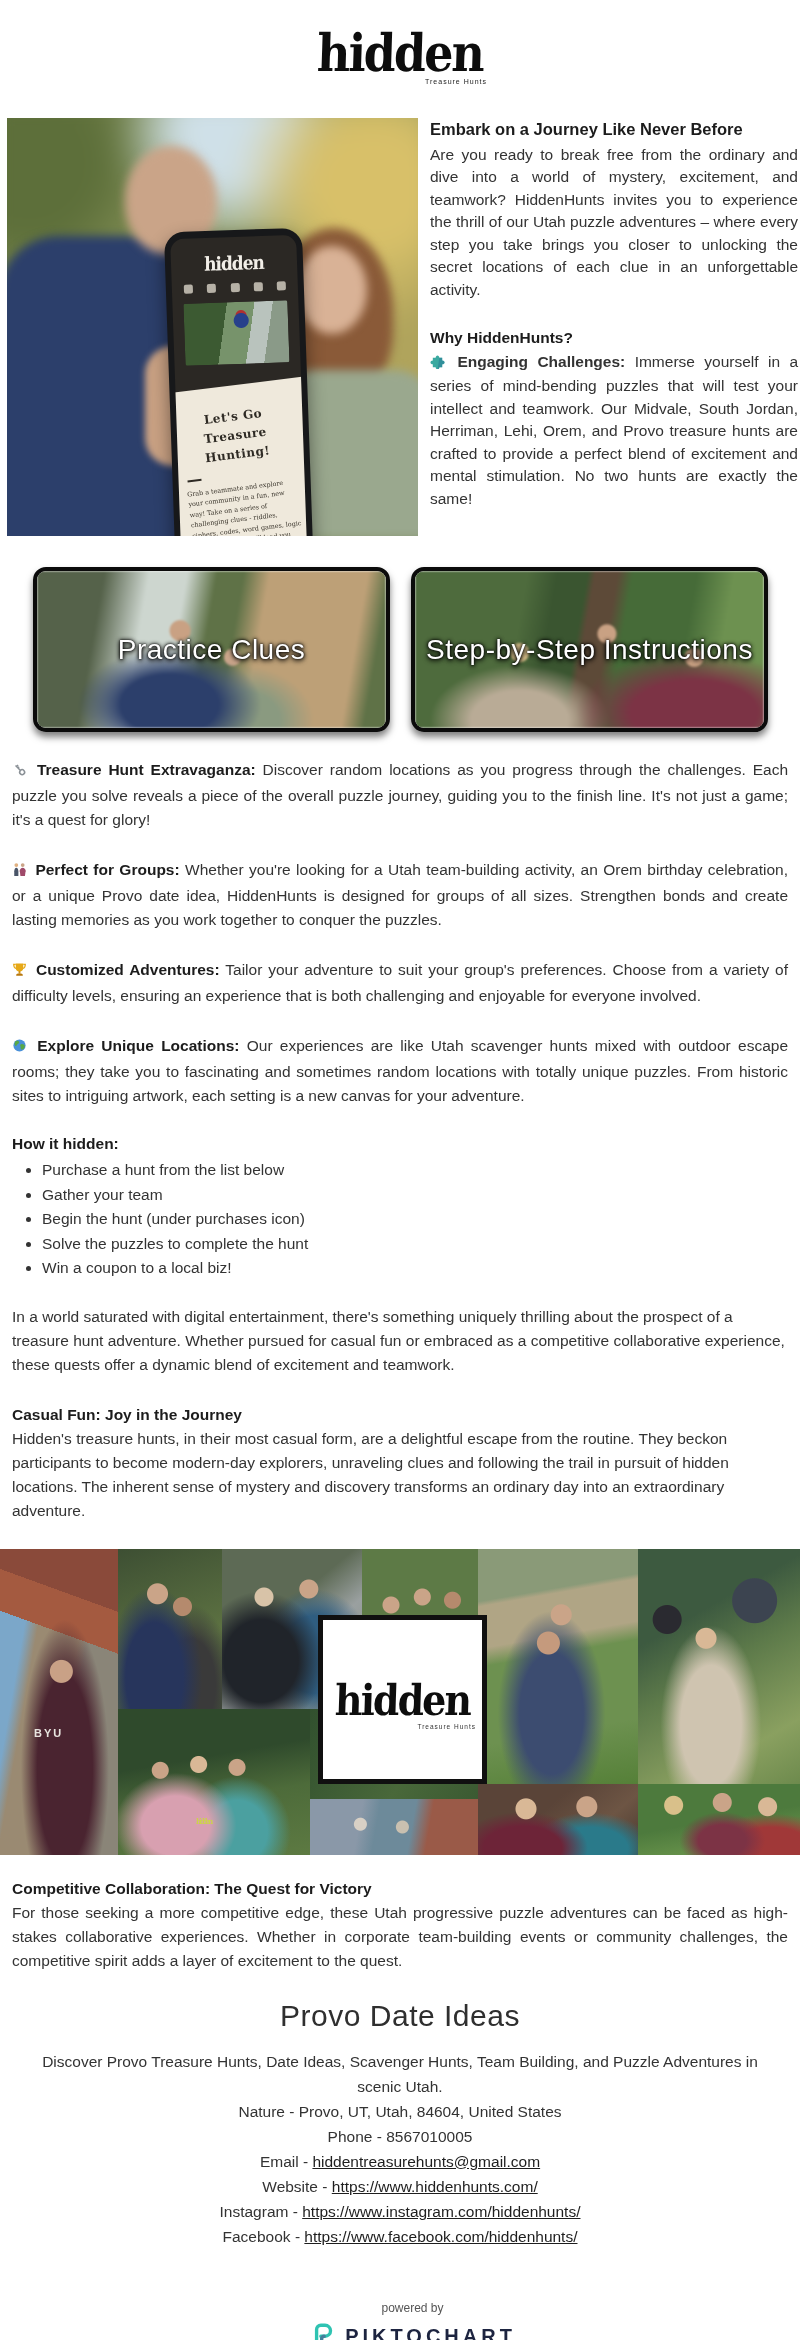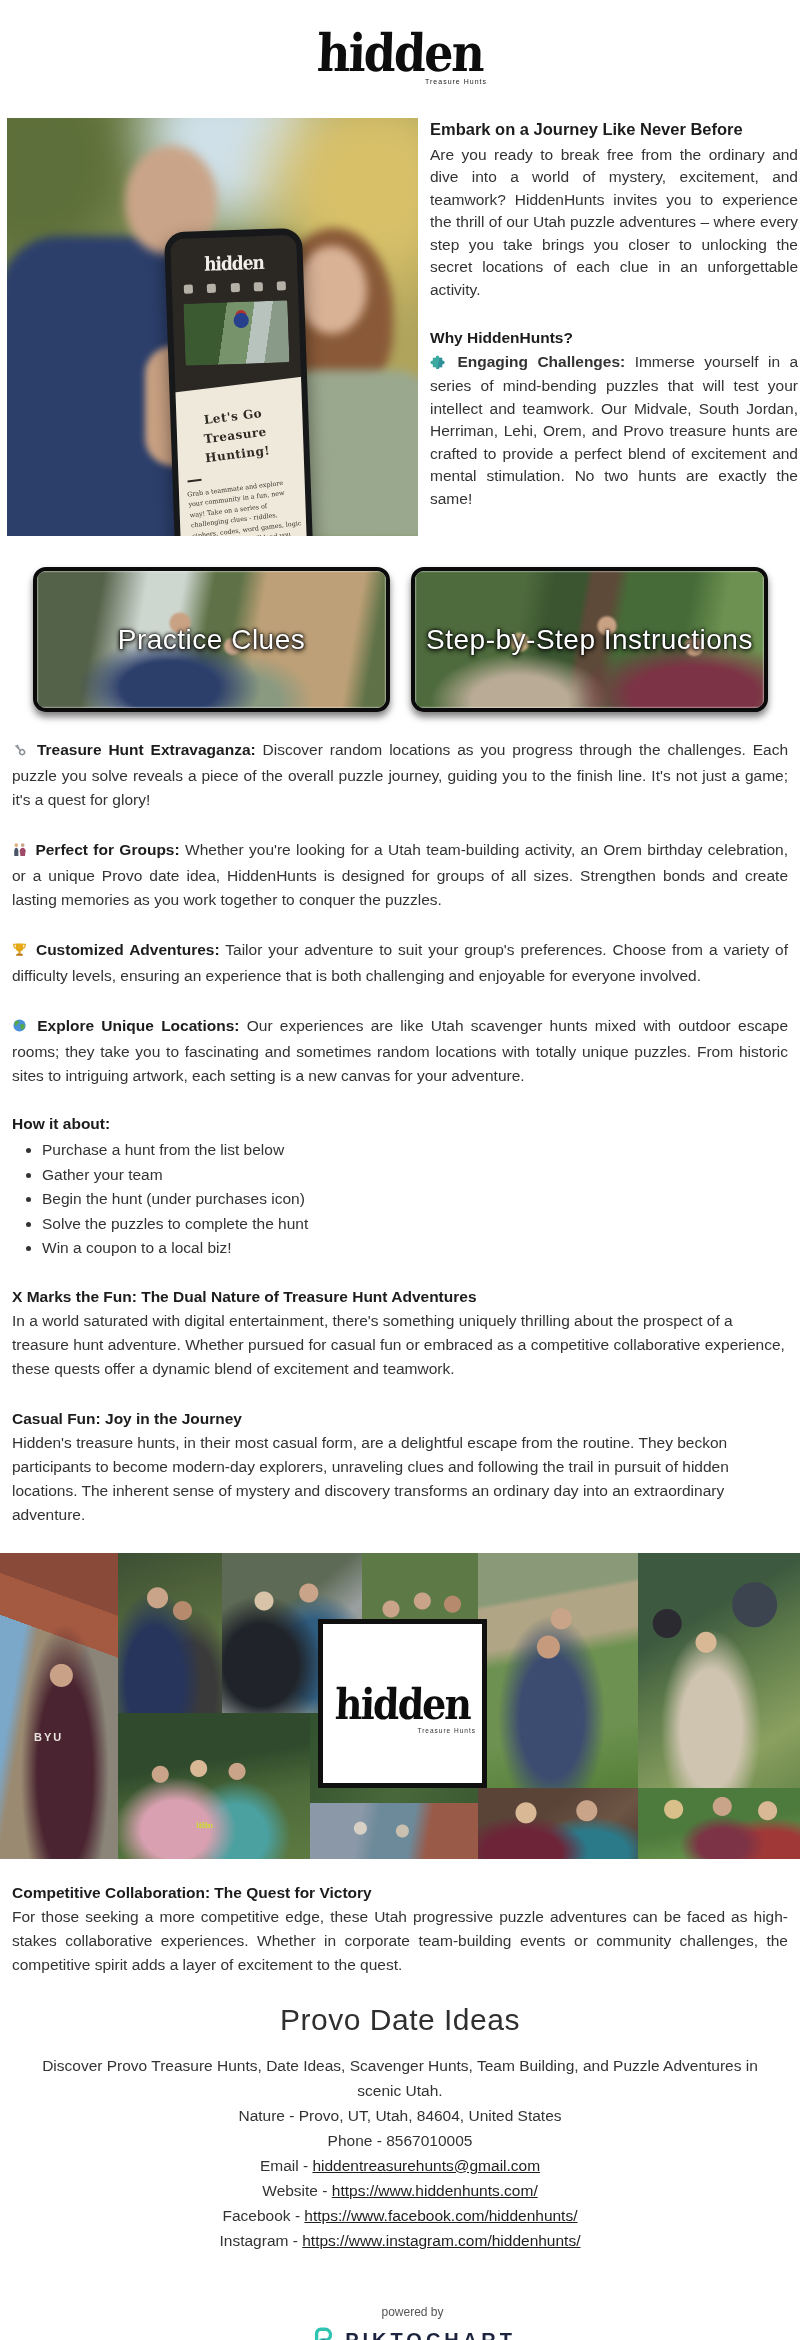--- a/index.html
+++ b/index.html
@@ -54,21 +54,21 @@
   .hero-text h2 { font-size:16.5px; color:#1c1c1c; margin-bottom:3px; }
   .hero-text p.lead { text-align:justify; }
   .why-heading { font-weight:bold; color:#1c1c1c; margin-top:26px; }
   .feature-inline { text-align:justify; margin-top:1px; }
 
   
   .ico { display:inline-block; vertical-align:-2px; margin-right:3px; }
 
   
   .banners { margin:31px 0 0 33px; display:flex; gap:21px; }
-  .banner { position:relative; width:357px; height:145px; border:4px solid #0b0b0b; border-radius:13px;
+  .banner { position:relative; width:357px; height:165px; border:4px solid #0b0b0b; border-radius:13px;
             overflow:hidden; box-shadow:0 5px 7px rgba(0,0,0,.5); cursor:pointer; }
   .banner-bg { position:absolute; inset:0; filter:blur(1px); }
   .banner1 .banner-bg { background:
       radial-gradient(circle at 41% 38%, #c9a183 0 10px, transparent 11px),
       radial-gradient(ellipse at 38% 85%, #2c3f6b 0 16%, transparent 30%),
       radial-gradient(circle at 56% 55%, #caa58a 0 8px, transparent 9px),
       radial-gradient(ellipse at 58% 95%, #8a9a80 0 14%, transparent 26%),
       linear-gradient(100deg, #55624a 0 18%, #cdd6cf 30% 40%, #5f7247 48% 55%, #bda077 62% 88%, #5f7247 94%),
       linear-gradient(180deg, #8fa08a 0 55%, #7d8170 55%); }
   .banner2 .banner-bg { background:
@@ -288,32 +288,31 @@
     <p class="feature">
       <span class="ico"><svg width="15" height="15" viewBox="0 0 16 16">
             <circle cx="8" cy="8" r="6.5" fill="#4a90d9"></circle>
             <path d="M4 3.2c1.6-.6 3.2-.2 3.6 1 .4 1.1-.8 1.6-1.8 2.4-1 .8-.6 2-1.8 1.8C2.8 8.2 2.6 6 3 5c.2-.7.5-1.3 1-1.8zM10.5 6.4c1.4 0 2.8.8 3.2 2 .3 1.2-.8 2.8-2 3.6-.9.6-2.2.4-2.4-.8-.2-1 .2-1.6-.4-2.4-.6-.9.2-2.4 1.6-2.4z" fill="#58a846"></path>
           </svg></span>
       <b>Explore Unique Locations:</b>
       <span>Our experiences are like Utah scavenger hunts mixed with outdoor escape rooms; they take you to fascinating and sometimes random locations with totally unique puzzles. From historic sites to intriguing artwork, each setting is a new canvas for your adventure.</span>
     </p>
 
     <div class="how">
-      <h3>How it about:</h3>
+      <h3>How it hidden:</h3>
       <ul>
         <li>Purchase a hunt from the list below</li>
         <li>Gather your team</li>
         <li>Begin the hunt (under purchases icon)</li>
         <li>Solve the puzzles to complete the hunt</li>
         <li>Win a coupon to a local biz!</li>
       </ul>
     </div>
 
     <div class="sec" style="margin-top:24px;">
-      <h3>X Marks the Fun: The Dual Nature of Treasure Hunt Adventures</h3>
       <p class="ragged">In a world saturated with digital entertainment, there's something uniquely thrilling about the prospect of a treasure hunt adventure. Whether pursued for casual fun or embraced as a competitive collaborative experience, these quests offer a dynamic blend of excitement and teamwork.</p>
     </div>
 
     <div class="sec">
       <h3>Casual Fun: Joy in the Journey</h3>
       <p class="ragged">Hidden's treasure hunts, in their most casual form, are a delightful escape from the routine. They beckon participants to become modern-day explorers, unraveling clues and following the trail in pursuit of hidden locations. The inherent sense of mystery and discovery transforms an ordinary day into an extraordinary adventure.</p>
     </div>
   </div>
 
   <div class="collage">
@@ -346,22 +345,22 @@
   </div>
 
   <div class="provo">Provo Date Ideas</div>
 
   <div class="contact">
     <div>Discover Provo Treasure Hunts, Date Ideas, Scavenger Hunts, Team Building, and Puzzle Adventures in scenic Utah.</div>
     <div>Nature - Provo, UT, Utah, 84604, United States</div>
     <div>Phone - 8567010005</div>
     <div><span>Email - </span><a href="#">hiddentreasurehunts@gmail.com</a></div>
     <div><span>Website - </span><a href="#">https://www.hiddenhunts.com/</a></div>
+    <div><span>Instagram - </span><a href="#">https://www.instagram.com/hiddenhunts/</a></div>
     <div><span>Facebook - </span><a href="#">https://www.facebook.com/hiddenhunts/</a></div>
-    <div><span>Instagram - </span><a href="#">https://www.instagram.com/hiddenhunts/</a></div>
   </div>
 
   <div class="footer">
     <div class="powered">powered by</div>
     <div class="pikto-row">
       <span><svg width="27" height="27" viewBox="0 0 32 32">
             <path d="M9 29V10a5 5 0 0 1 5-5h5a6.5 6.5 0 0 1 0 13h-5" fill="none" stroke="#2fc3b2" stroke-width="4" stroke-linecap="round" stroke-linejoin="round"></path>
             <path d="M15 29v-8a3 3 0 0 1 3-3" fill="none" stroke="#44809c" stroke-width="4" stroke-linecap="round"></path>
           </svg></span>
       <span class="pikto-name">PIKTOCHART</span>

